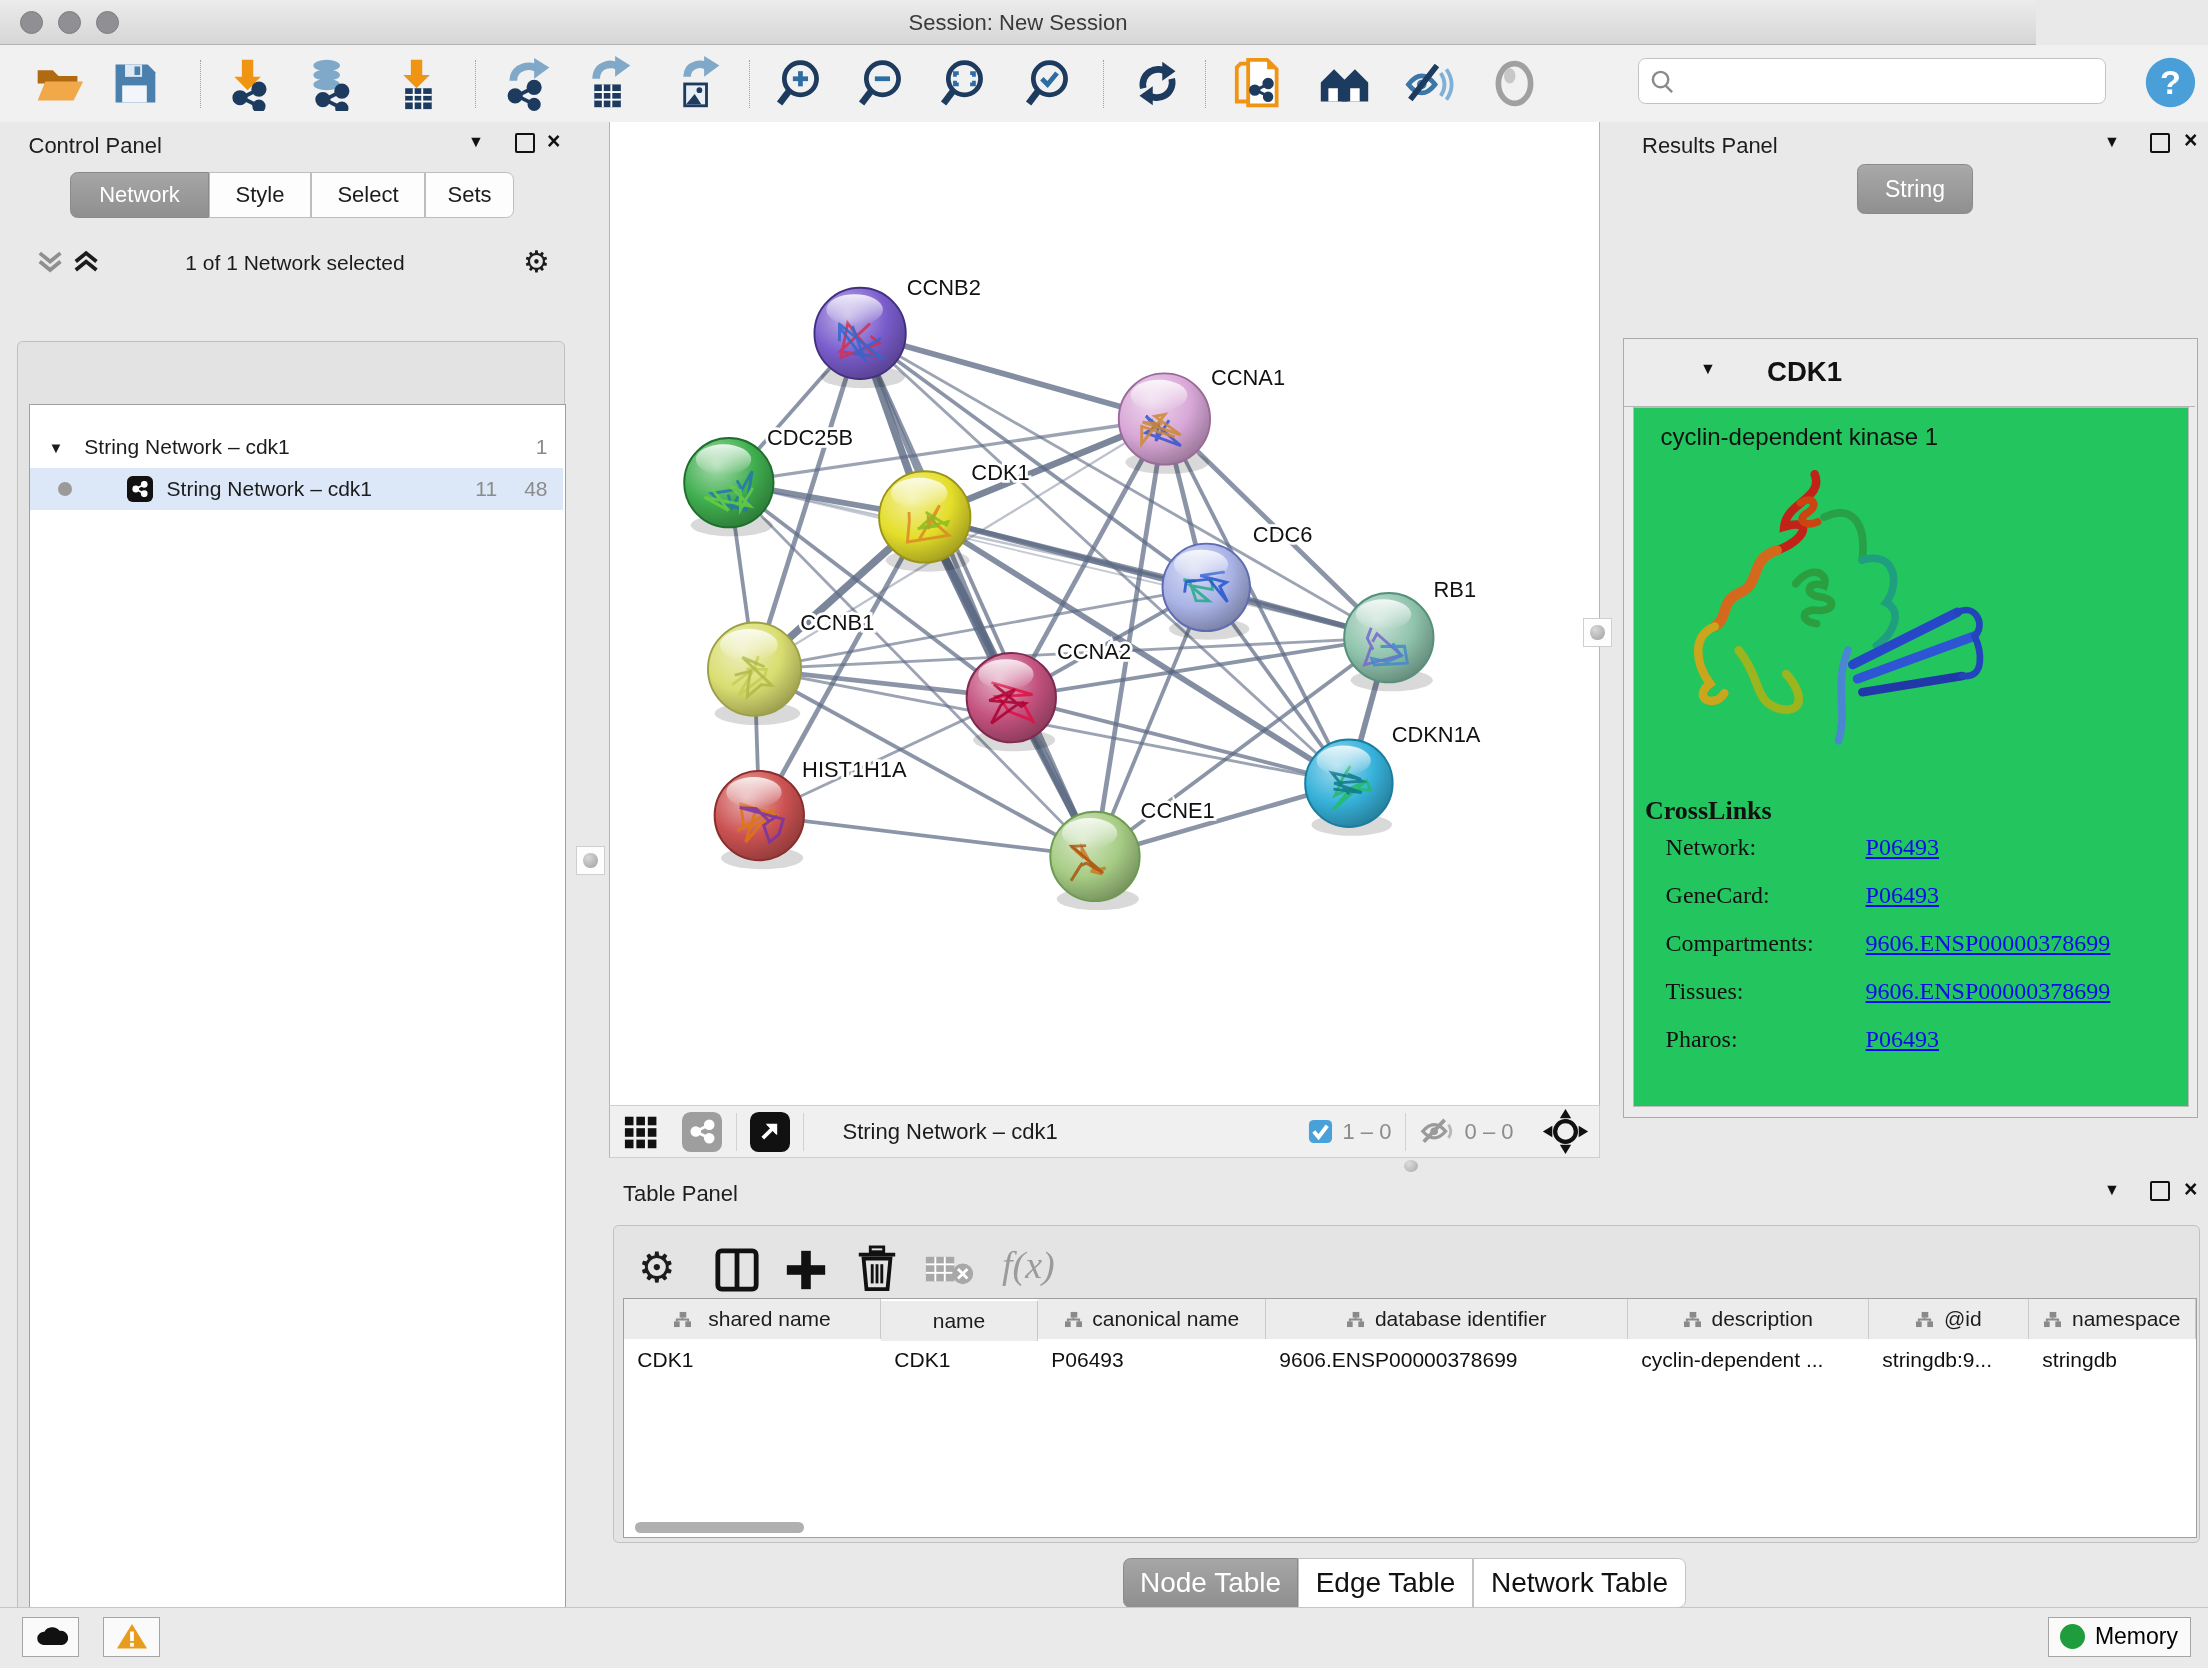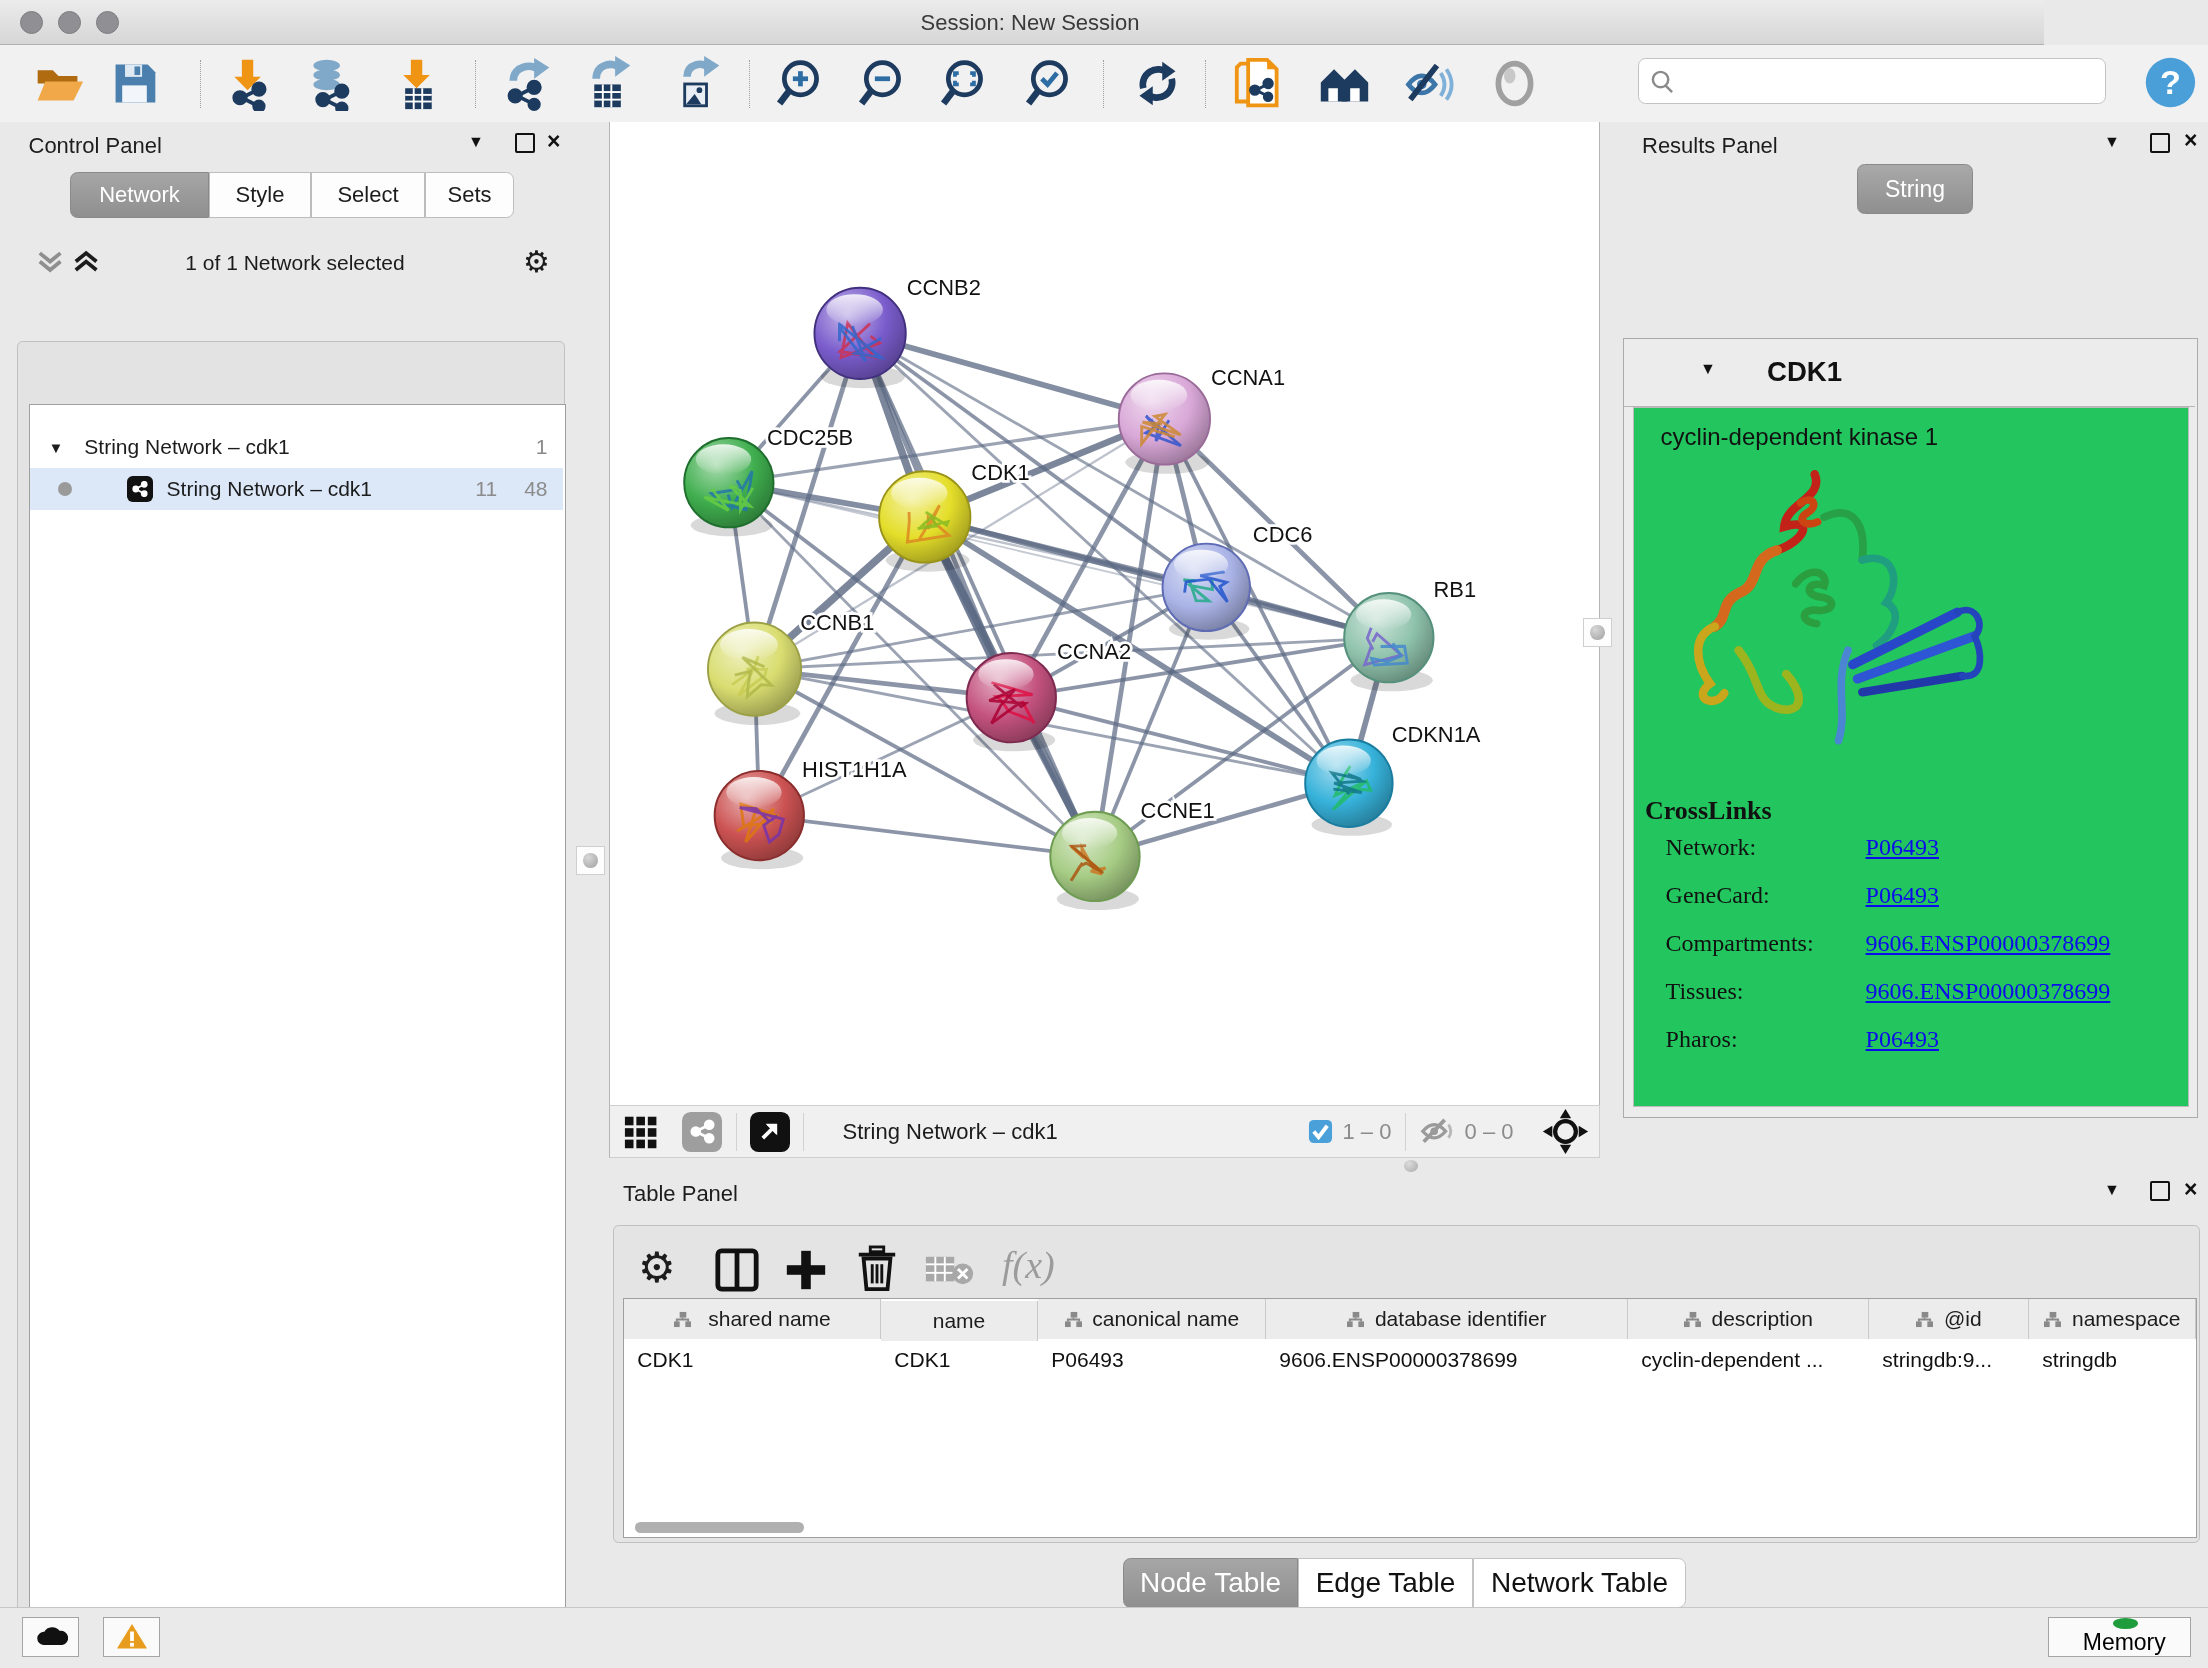--- a/index.html
+++ b/index.html
@@ -1,19 +1,19 @@
 <!DOCTYPE html>
 <html style="font-size:15px"><head>
 <meta charset="utf-8">
 <style>
   html,body{margin:0;padding:0;background:#e9e9e9;font-family:"Liberation Sans",sans-serif;}
   #win{position:relative;width:2208px;height:1668px;background:#e9e9e9;overflow:hidden;}
   .abs{position:absolute;}
   
-  #titlebar{left:0;top:0;width:2036px;height:44px;background:linear-gradient(#ececec,#d6d6d6);border-bottom:1px solid #b2b2b2;padding-left:8px;}
+  #titlebar{left:0;top:0;width:2036px;height:44px;background:linear-gradient(#ececec,#d6d6d6);border-bottom:1px solid #b2b2b2;}
   .tl{width:21px;height:21px;border-radius:50%;background:#909094;border:1px solid #7d7d81;top:10.5px;}
   #title{width:100%;text-align:center;top:9.5px;font-size:22px;color:#3a3a3a;}
   
   #toolbar{left:0;top:45px;width:2208px;height:77px;background:#f1f1f1;border-bottom:1px solid #a9a9a9;}
   .ticon{top:11.4px;width:55px;height:55px;display:flex;align-items:center;justify-content:center;}
   .tsep{top:15px;width:0px;height:48px;border-left:1.9px dotted #9f9f9f;}
   #searchbox{left:1638px;top:13.3px;width:468px;height:46px;background:#fff;border:1px solid #c2c2c2;border-radius:7.6px;display:flex;align-items:center;padding-left:11.4px;box-sizing:border-box;}
   #searchbox input{border:none;outline:none;font-size:21px;width:409px;background:transparent;}
   
   .paneltitle{font-size:22px;color:#1d1d1d;}
@@ -43,21 +43,21 @@
   .xlink{color:#0b0bee;text-decoration:underline;font-family:"Liberation Serif",serif;font-size:24px;}
   .xlabel{font-family:"Liberation Serif",serif;font-size:24px;color:#111;}
   
   #tp-box{left:613px;top:1225px;width:1585px;height:316px;background:#e4e4e4;border:1px solid #c0c0c0;border-radius:5.7px;}
   #tbl{left:623px;top:1298px;width:1574px;height:240px;background:#fff;border:1px solid #9f9f9f;box-sizing:border-box;}
   .hcell{height:40px;border-right:1px solid #c9c9c9;display:inline-flex;align-items:center;justify-content:center;gap:9.5px;font-size:21px;color:#1c1c1c;background:#ececec;box-sizing:border-box;overflow:hidden;white-space:nowrap;}
   .rcell{height:38px;display:inline-flex;align-items:center;padding-left:13.3px;font-size:21px;color:#111;box-sizing:border-box;overflow:hidden;white-space:nowrap;border-right:1px solid transparent;}
   .btab{height:50px;border:1px solid #c2c2c2;background:#fff;display:inline-flex;align-items:center;justify-content:center;font-size:28px;color:#111;box-sizing:border-box;}
   
   #statusbar{left:0;top:1607px;width:2208px;height:61px;background:#eaeaea;border-top:1px solid #c6c6c6;}
-  .sbtn{top:8.6px;height:38px;background:#fafafa;border:1.9px solid #a5a5a5;display:flex;align-items:center;justify-content:center;flex-direction:column;}
+  .sbtn{top:8.6px;height:38px;background:#fafafa;border:1.9px solid #a5a5a5;display:flex;align-items:center;justify-content:center;}
   .handle{background:#fdfdfd;border:1px solid #cfcfcf;display:flex;align-items:center;justify-content:center;}
   .handle .dot{width:14.3px;height:14.3px;border-radius:50%;background:radial-gradient(circle at 35% 30%,#d8d8d8,#9f9f9f);}
 </style>
 </head>
 <body>
 
 <div id="win">
 
   <div id="titlebar" class="abs">
     <div class="abs tl" style="left:20px;"></div>

